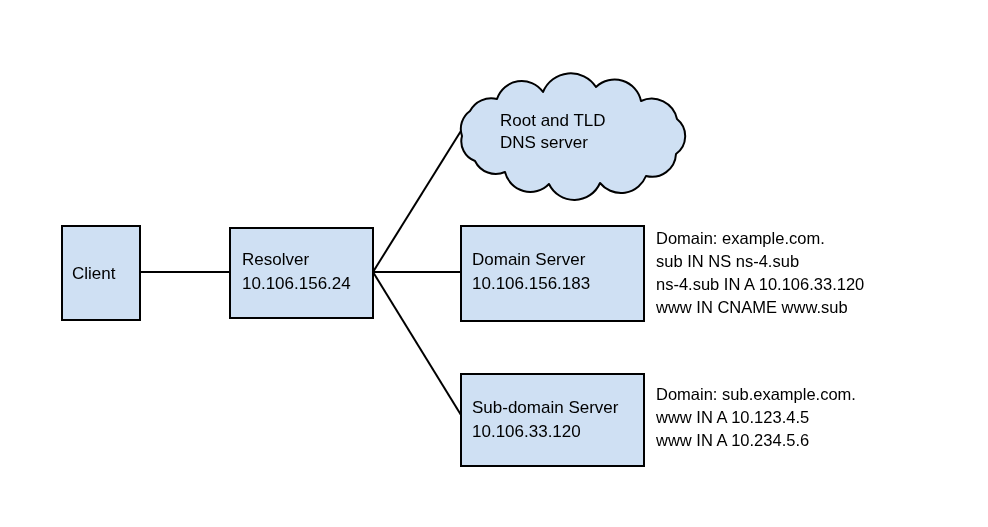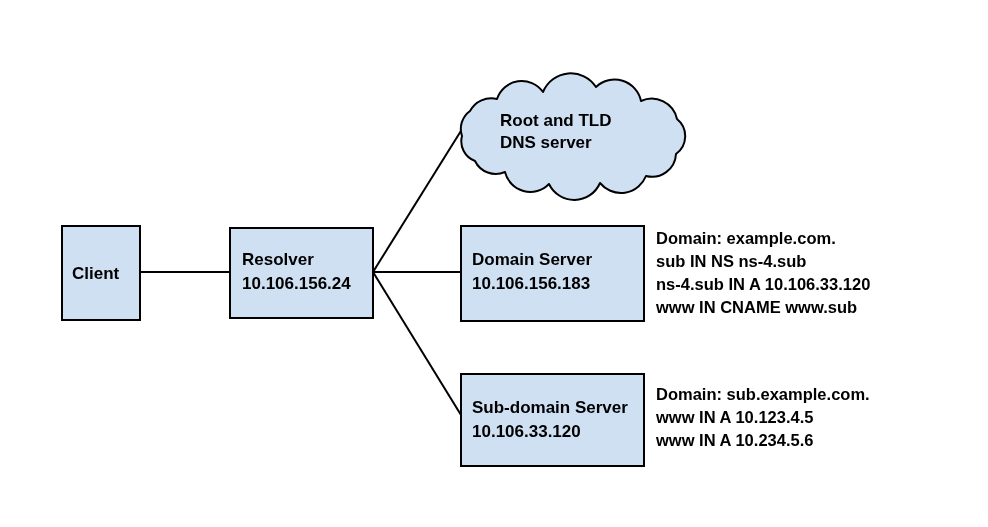--- a/index.html
+++ b/index.html
@@ -10,21 +10,20 @@
   body {
     width: 988px;
     height: 527px;
     font-family: "Liberation Sans", sans-serif;
     overflow: hidden;
   }
   #diagram-root {
     position: relative;
     width: 988px;
     height: 527px;
-    font-weight: bold;
   }
   svg.canvas {
     position: absolute;
     top: 0;
     left: 0;
     width: 988px;
     height: 527px;
     display: block;
   }
   .node-shape {

